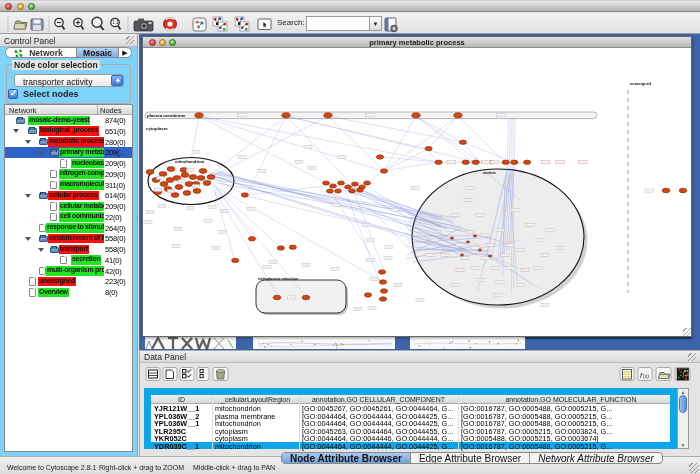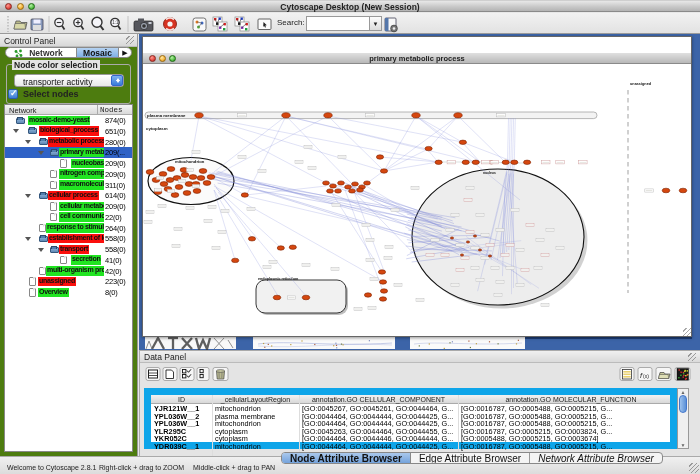--- a/index.html
+++ b/index.html
@@ -8,57 +8,57 @@
 #mtb { position:absolute; left:0; top:0; width:700px; height:12px;
   background:linear-gradient(#e8e8e8,#c9c9c9 55%,#b3b3b3); border-bottom:1px solid #8a8a8a; border-top:1px solid #cfcfcf;}
 #mtb .title { position:absolute; left:0; right:0; top:1px; text-align:center; font-size:8.5px; font-weight:bold; color:#222; }
 .tl { position:absolute; top:2px; width:7px; height:7px; border-radius:50%; }
 
 #tb { position:absolute; left:0; top:13px; width:700px; height:21px; background:linear-gradient(#f2f2f2,#e2e2e2); border-bottom:1px solid #9a9a9a; }
 #tb .search { position:absolute; left:277px; top:4.5px; font-size:8px; color:#222; }
 #tb .sfield { position:absolute; left:306px; top:2.5px; width:64px; height:15px; background:#fff; border:1px solid #999; }
 #tb .sdrop { position:absolute; left:370px; top:2.5px; width:12px; height:15px; background:linear-gradient(#fdfdfd,#dcdcdc); border:1px solid #999; border-left:none; font-size:6px; color:#222; text-align:center; line-height:15px; }
 
-#cp { position:absolute; left:0; top:34px; width:138px; height:422px; background:#4d7c0f; border-right:1px solid #9a9a9a; }
+#cp { position:absolute; left:0; top:34px; width:138px; height:422px; background:#7dd3fc; border-right:1px solid #9a9a9a; }
 #cph { position:absolute; left:0; top:0; width:100%; height:13px; background:linear-gradient(#f0f0f0,#d8d8d8); border-bottom:1px solid #bbb; }
 #cph span { position:absolute; left:4px; top:1.5px; font-size:8.5px; color:#222; }
 #tabs { position:absolute; left:5px; top:12.5px; width:127px; height:11px; background:#fff; border:1px solid #8a8a8a; border-radius:6px; overflow:hidden; display:flex; }
 #tabs .t1 { width:70px; font-size:8.5px; font-weight:bold; color:#333; text-align:center; line-height:10px; position:relative; }
 #tabs .t2 { width:43px; background:linear-gradient(#b5d2f1,#7fb0e8); font-size:8.5px; font-weight:bold; color:#111; text-align:center; line-height:10px; border-left:1px solid #8a8a8a; border-right:1px solid #8a8a8a; }
 #tabs .t3 { flex:1; text-align:center; font-size:7px; line-height:10px; color:#111; }
 #grp { position:absolute; left:6px; top:30px; width:125px; height:40px; border:1px solid #aaa; border-radius:3px; }
 #grp .gt { position:absolute; left:5px; top:-5px; background:#e4e4e4; padding:0 2px; font-size:8.5px; font-weight:bold; color:#222; }
 #combo { position:absolute; left:7px; top:9px; width:110px; height:13px; background:linear-gradient(#fff,#e8e8e8); border:1px solid #999; border-radius:3px; }
 #combo span { position:absolute; left:8px; top:1.5px; font-size:8.5px; color:#111; }
 #combo .stp { position:absolute; right:0px; top:0px; width:12px; height:11px; background:linear-gradient(#7fb2ef,#3a7bd8); border-radius:2px; border:0.5px solid #36c; }
 #combo .stp:before { content:""; position:absolute; left:3.5px; top:2px; border-left:2.5px solid transparent; border-right:2.5px solid transparent; border-bottom:3px solid #fff; }
 #combo .stp:after { content:""; position:absolute; left:3.5px; bottom:2px; border-left:2.5px solid transparent; border-right:2.5px solid transparent; border-top:3px solid #fff; }
 #chk { position:absolute; left:8px; top:55px; width:10px; height:10px; background:linear-gradient(#8cc0f0,#3a7bd8); border:1px solid #2a5ca8; border-radius:2px; }
 #chk:before { content:"\2713"; position:absolute; left:1px; top:-2.5px; color:#fff; font-size:9px; font-weight:bold; }
 #chkl { position:absolute; left:23px; top:54.5px; font-size:9px; font-weight:bold; color:#222; }
 #ttbl { position:absolute; left:4px; top:70px; width:129px; height:348px; background:#fff; border:1px solid #888; }
 #tthead { position:absolute; left:0; top:0; width:100%; height:10px; background:linear-gradient(#f4f4f4,#d9d9d9); border-bottom:1px solid #aaa; font-size:7.5px; color:#222; }
 #tthead .h1 { position:absolute; left:4px; top:0.5px; }
-#tthead .h2 { position:absolute; left:95px; top:0.5px;font-family:Liberation Mono, monospace; }
+#tthead .h2 { position:absolute; left:95px; top:0.5px; }
 #tthead .sep { position:absolute; left:92px; top:0; width:1px; height:10px; background:#aaa; }
 .trow { position:absolute; left:0; width:127px; height:10.75px; }
 .tarrow { position:absolute; top:3.5px; width:0; height:0; border-left:3.2px solid transparent; border-right:3.2px solid transparent; border-top:4px solid #555; }
 .fold { position:absolute; top:2.5px; width:9px; height:6px; background:linear-gradient(#8fb2d8,#5e88b5); border:1px solid #35587e; border-radius:1px; }
 .fold:before { content:""; position:absolute; left:0px; top:-2px; width:4px; height:2px; background:#527fae; border:1px solid #2c4a6e; border-bottom:none; }
 .ficon { position:absolute; top:1px; width:7px; height:8.5px; background:#fff; border:1px solid #888; border-radius:1px; }
 .ficon:before { content:""; position:absolute; right:-1px; top:-1px; border-left:3px solid #ddd; border-bottom:3px solid transparent; }
 .tlab { position:absolute; top:0.5px; font-size:7px; letter-spacing:-0.3px; font-weight:bold; color:#111; white-space:nowrap; overflow:hidden; display:inline-block; padding:0 1px; height:9.5px; }
 .lg { background:#21e521; }
 .lr { background:#fb0f0c; }
 .tnum { position:absolute; left:100px; top:1px; font-size:7.5px; letter-spacing:-0.2px; color:#000; }
 
 #desk { position:absolute; left:139px; top:34px; width:561px; height:422px; background:#3c64a8; }
 
 #iw { position:absolute; left:142px; top:36px; width:550px; height:301px; border:1px solid #666; background:#fff; box-shadow:0 1px 3px rgba(0,0,0,0.4); }
-#iwt { position:absolute; left:0; top:16px; width:100%; height:11px; background:linear-gradient(#e0e0e0,#b8b8b8); border-bottom:1px solid #8a8a8a; }
+#iwt { position:absolute; left:0; top:0; width:100%; height:11px; background:linear-gradient(#e0e0e0,#b8b8b8); border-bottom:1px solid #8a8a8a; }
 #iwt .t { position:absolute; left:0; right:0; top:1px; text-align:center; font-size:7.5px; font-weight:bold; color:#222; }
 
 #dp { position:absolute; left:139px; top:350px; width:561px; height:119px; background:#e4e4e4; border:1px solid #aaa; border-right:none; }
 #dph { position:absolute; left:0; top:0; width:100%; height:12px; background:linear-gradient(#f0f0f0,#dadada); border-bottom:1px solid #bbb; }
 #dph span { position:absolute; left:4px; top:1px; font-size:8.5px; color:#222; }
 #dtbl { position:absolute; left:4px; top:37px; width:533px; height:61px; background:#fff; border:7px solid #0ea5e9; font-size:7.5px; }
 #dthead { position:absolute; left:0; top:0; width:100%; height:8.5px; background:linear-gradient(#f2f2f2,#d8d8d8); border-bottom:1px solid #aaa; font-size:7px; color:#222; }
 #dthead span { position:absolute; top:0.5px; text-align:center; }
 .drow { position:relative; width:100%; height:7.6px; white-space:nowrap; }
 .drow span { position:absolute; top:0; font-size:7.3px; color:#000; overflow:hidden; white-space:nowrap; }
@@ -81,21 +81,20 @@
 #btabs .off+ .off { border-left:1px solid #999;font-style:italic; }
 .grip { position:absolute; width:10px; height:10px;
   background:repeating-linear-gradient(135deg, transparent 0 2px, #999 2px 3px); }
 </style></head>
 <body>
 <div id="app">
   <div id="mtb">
     <div class="tl" style="left:5px;background:radial-gradient(circle at 35% 30%,#ff9a92,#e34840 60%,#a02018);border:0.5px solid #8a2820;"></div>
     <div class="tl" style="left:16.5px;background:radial-gradient(circle at 35% 30%,#ffe9a8,#f5b53d 60%,#c07e10);border:0.5px solid #9a6a10;"></div>
     <div class="tl" style="left:28px;background:radial-gradient(circle at 35% 30%,#b8f0a8,#57c146 60%,#2a8a1e);border:0.5px solid #1e6a14;"></div>
-    <div class="title">Cytoscape Desktop (New Session)</div>
   </div>
   <div id="tb">
     <svg width="700" height="22" viewBox="0 0 700 22" style="position:absolute;left:0;top:0;">
         <line x1="8" y1="3" x2="8" y2="19" stroke="#bbb" stroke-width="1.5" stroke-dasharray="1.5,1.5"></line>
         <g>
           <path d="M14 16 L16 8 L20 8 L21 9.5 L27 9.5 L25.5 16 Z" fill="#b9b98a" stroke="#555" stroke-width="0.8"></path>
           <path d="M14 16 L15 10.5 L25 10.5 L25.5 16 Z" fill="#d8d8a8" stroke="#555" stroke-width="0.6"></path>
         </g>
         <g>
           <rect x="31" y="6" width="12" height="11" rx="1" fill="#8899bb" stroke="#445" stroke-width="0.8"></rect>

